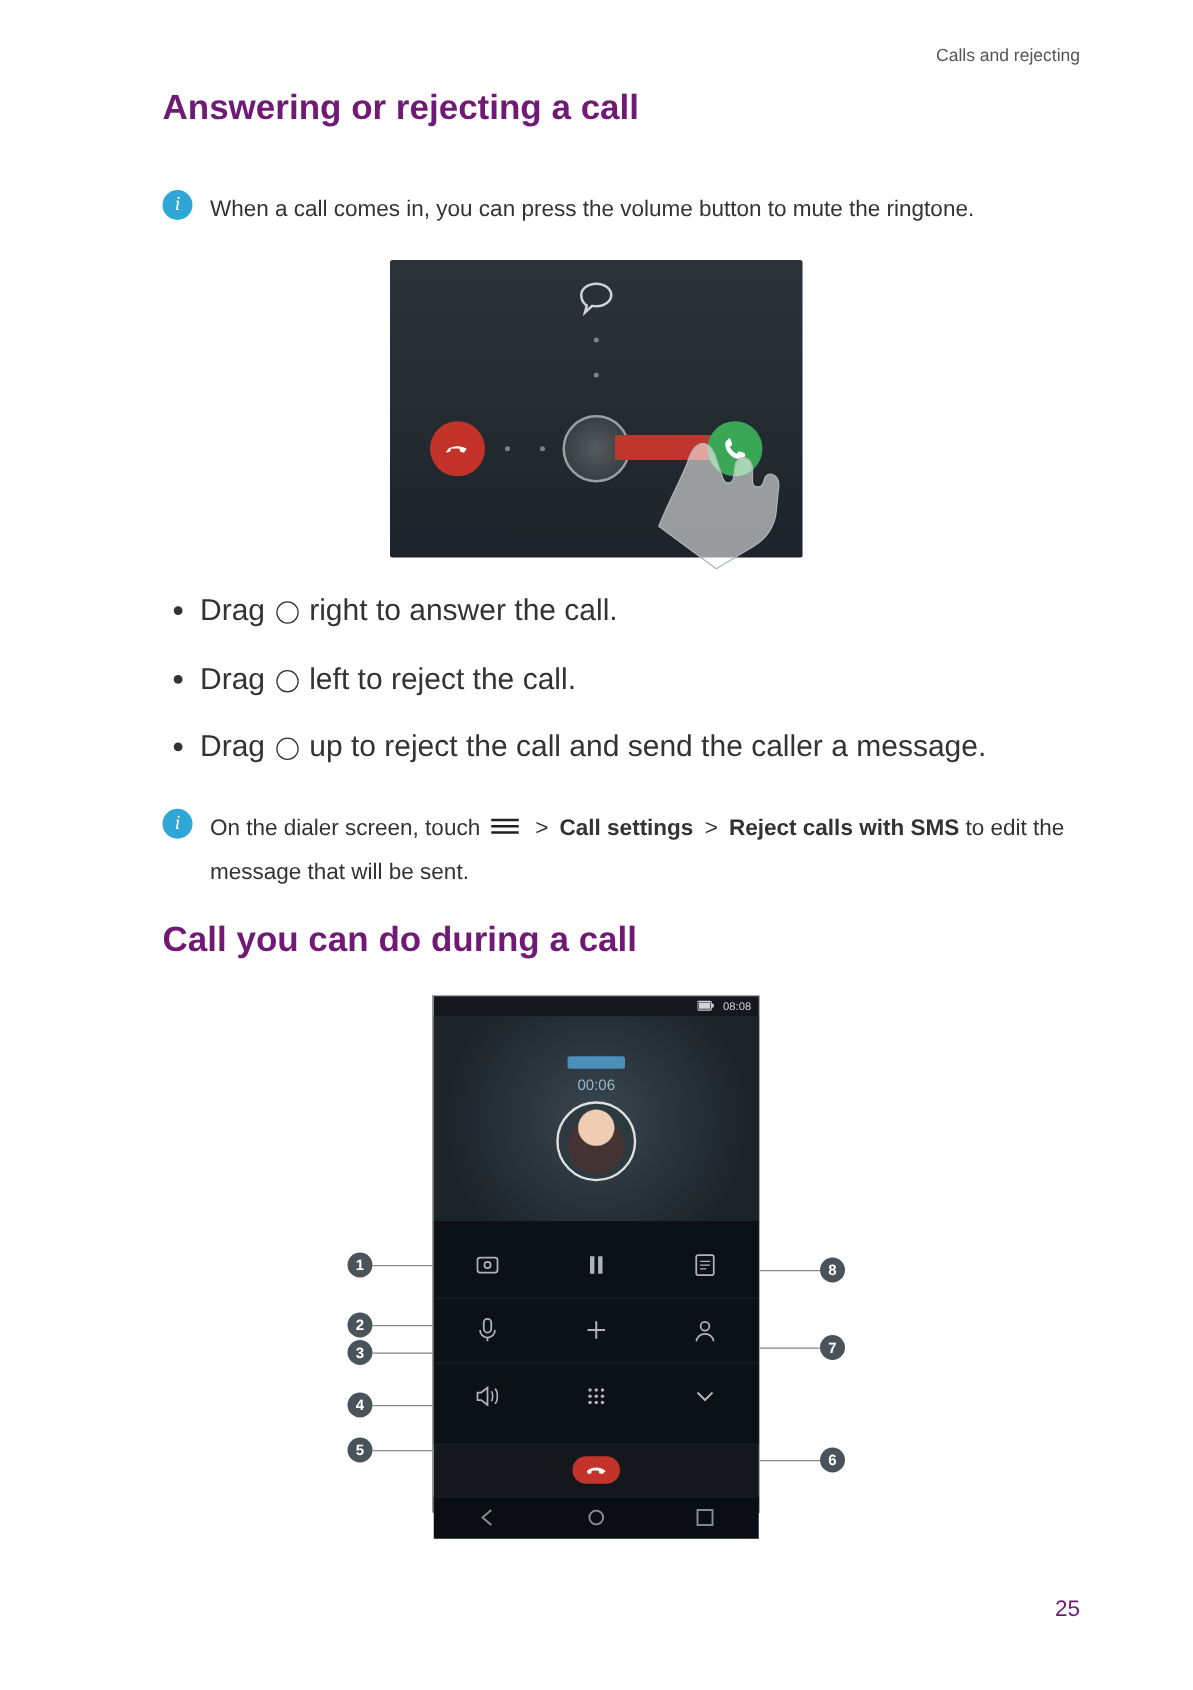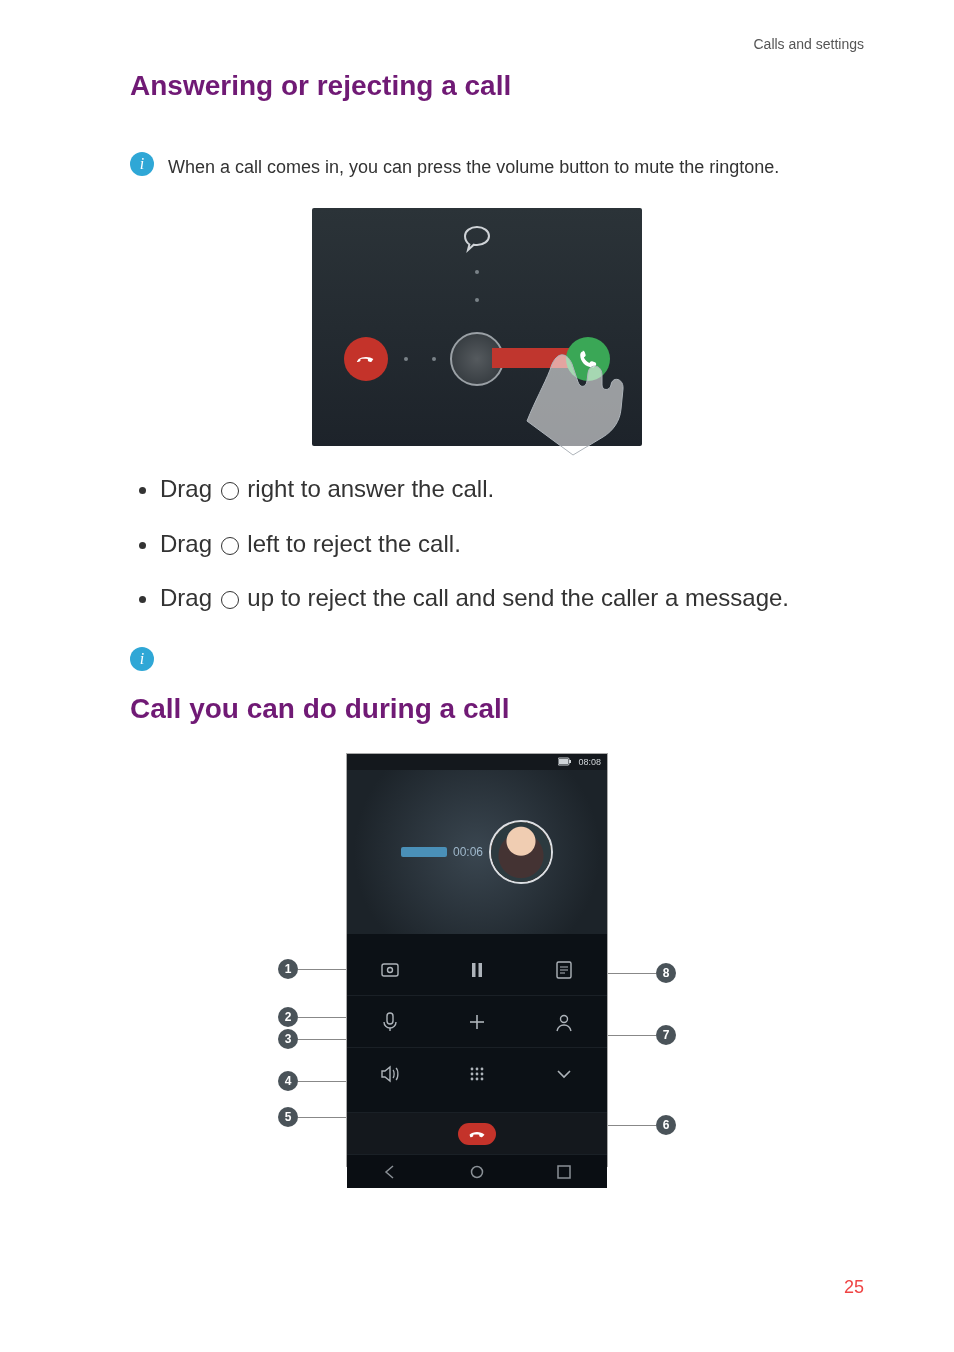--- a/index.html
+++ b/index.html
@@ -132,21 +132,21 @@
     background:#14181d; border:1px solid #aaa;
   }
   .status-bar {
     height:16px; display:flex; justify-content:flex-end; align-items:center;
     padding-right:6px; gap:6px;
   }
   .status-bar span { color:#cfd3d7; font-size:9px; }
   .caller-area {
     height:164px;
     background: radial-gradient(circle at 50% 50%, #3a4650 0%, #1c2329 80%);
-    display:flex; flex-direction:row; align-items:center; justify-content:center;
+    display:flex; flex-direction:column; align-items:center; justify-content:center;
     gap:6px;
   }
   .caller-name { height:10px; width:46px; background:#4a90b8; border-radius:2px; }
   .caller-time { color:#9fb8cb; font-size:12px; }
   .avatar {
     width:64px; height:64px; border-radius:50%; border:2px solid #dcdfe3;
     background: radial-gradient(circle at 40% 25%, #e8c2a3 0 18px, transparent 18px),
                 radial-gradient(circle at 50% 55%, #3a2318 0 30px, #8b5a3c 30px 40px,#20262b 40px);
     background-color:#20262b;
     overflow:hidden;
@@ -192,27 +192,27 @@
     width:20px; height:20px; border-radius:50%;
     background:#4a5359; color:#fff;
     font-size:12px; font-weight:700;
     display:flex; align-items:center; justify-content:center;
   }
   .call-line {
     position:absolute; height:1px; background:#888;
   }
   .page-num {
     position:absolute; bottom:54px; right:90px;
-    font-size:18px; color:#ef4444;
+    font-size:18px; color:#701a75;
   }
 </style>
 </head>
 <body>
 
-<div class="header-crumb">Calls and settings</div>
+<div class="header-crumb">Calls and rejecting</div>
 
 <h2 class="heading">Answering or rejecting a call</h2>
 
 <div class="info-row">
   <div class="info-icon">i</div>
   <div class="info-text">When a call comes in, you can press the volume button to mute the ringtone.</div>
 </div>
 
 <div class="figure-wrap">
   <div class="incoming-fig">
@@ -256,20 +256,29 @@
   </li>
   <li>
     <span>Drag </span>
     <span class="circle-icon"></span>
     <span> up to reject the call and send the caller a message.</span>
   </li>
 </ul>
 
 <div class="info-row">
   <div class="info-icon">i</div>
+  <div class="info-text">
+    <span>On the dialer screen, touch </span>
+    <span class="menu-icon"><span></span><span></span><span></span></span>
+    <span class="gt">&gt;</span>
+    <span class="bold">Call settings</span>
+    <span class="gt">&gt;</span>
+    <span class="bold">Reject calls with SMS</span>
+    <span> to edit the message that will be sent.</span>
+  </div>
 </div>
 
 <h2 class="heading" style="margin-top:22px;margin-bottom:28px">Call you can do during a call</h2>
 
 <div class="in-call-fig-wrap">
 
   <div class="callout" style="top:206px;left:188px">1</div>
   <div class="call-line" style="top:216px;left:208px;width:170px"></div>
 
   <div class="callout" style="top:254px;left:188px">2</div>

